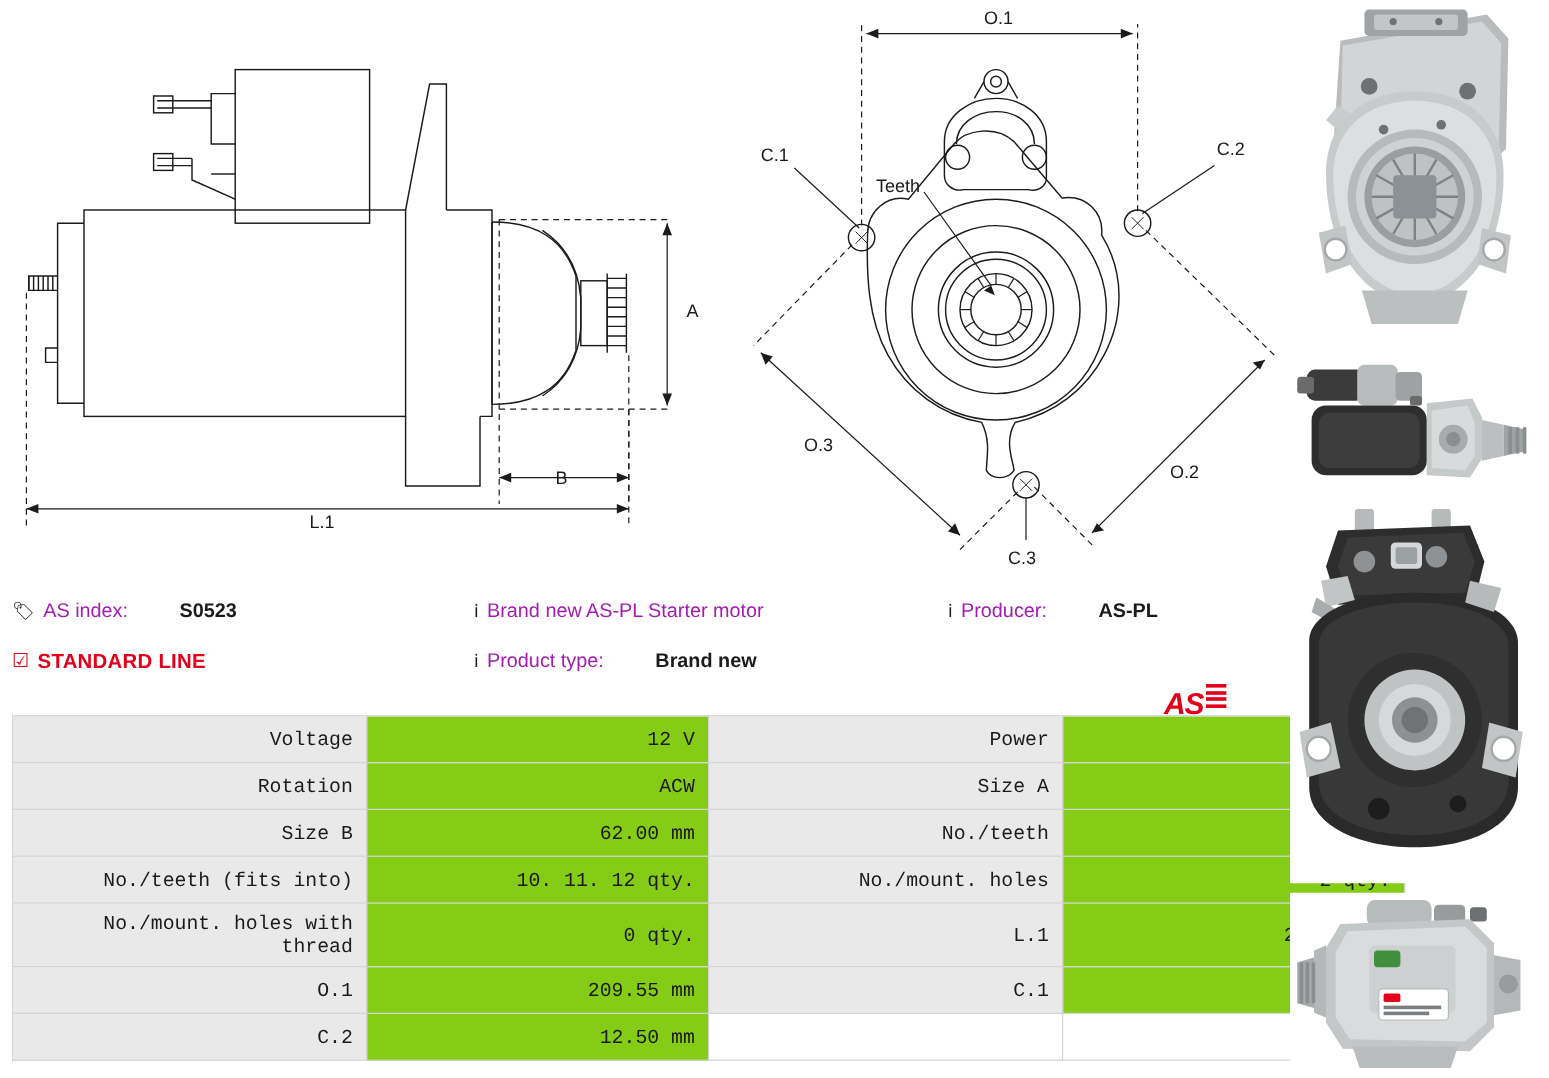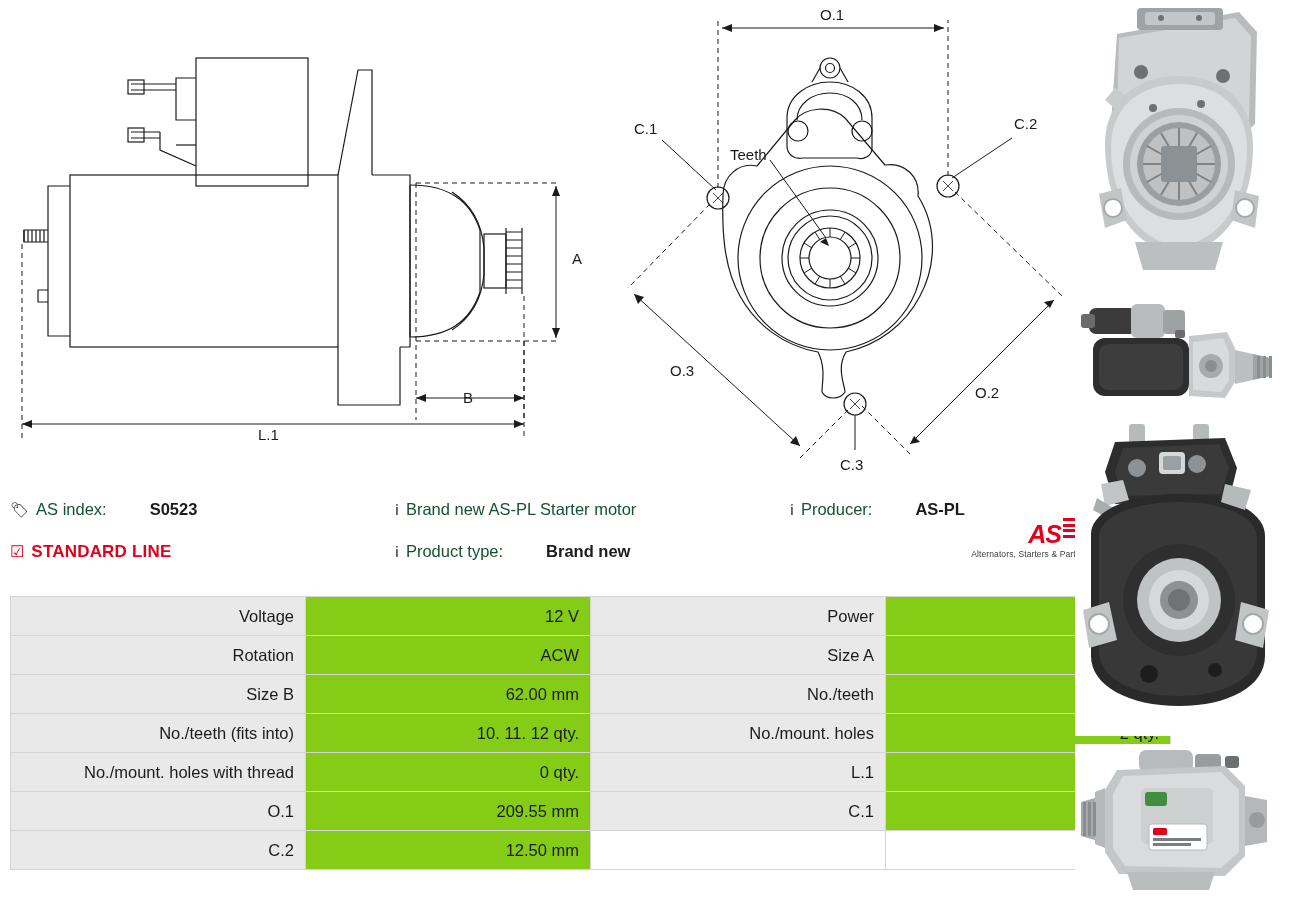--- a/index.html
+++ b/index.html
@@ -41,21 +41,21 @@
   }
   .info-cell {
     display: flex;
     align-items: center;
     gap: 7px;
     font-size: 16.5px;
   }
   .info-cell.col1 { width: 385px; }
   .info-cell.col2 { width: 395px; }
   .info-cell.col3 { width: 280px; }
-  .info-label { color: #14532d; }
+  .info-label { color: #a21caf; }
   .info-value { font-weight: bold; color: #1b1b1b; margin-left: 36px; }
   .std-line {
     color: #e2001a;
     font-weight: bold;
     font-size: 17px;
     letter-spacing: .2px;
   }
   .icon-glyph {
     font-size: 15px;
     line-height: 1;
@@ -102,20 +102,21 @@
 
   
   #spec-table {
     position: absolute;
     left: 10px;
     top: 596px;
     width: 1068px;
     border-collapse: collapse;
     table-layout: fixed;
     font-size: 16.5px;
+    font-family: Liberation Mono, monospace;
   }
   #spec-table td {
     border: 1px solid #d4d4d4;
     padding: 7px 11px;
     height: 24px;
     vertical-align: middle;
   }
   #spec-table td.lbl {
     background: #e9e9e9;
     text-align: right;
@@ -331,21 +332,21 @@
       <span class="std-line">STANDARD LINE</span>
     </div>
     <div class="info-cell col2">
       <span class="icon-glyph">ℹ</span>
       <span class="info-label">Product type:</span>
       <span class="info-value">Brand new</span>
     </div>
   </div>
 </div>
 
-<div id="logo-block" style="position:absolute; left:970px; top:518px; width:110px; text-align:right;">
+<div id="logo-block" style="position:absolute; left:970px; top:570px; width:110px; text-align:left;">
   <span class="logo-mark">AS</span><span class="logo-bars"><i></i><i></i><i></i><i></i></span>
   <div class="logo-sub">Alternators, Starters &amp; Parts</div>
 </div>
 
 <table id="spec-table">
   <tbody>
     <tr>
       <td class="lbl">Voltage</td>
       <td class="val">12 V</td>
       <td class="lbl">Power</td>

